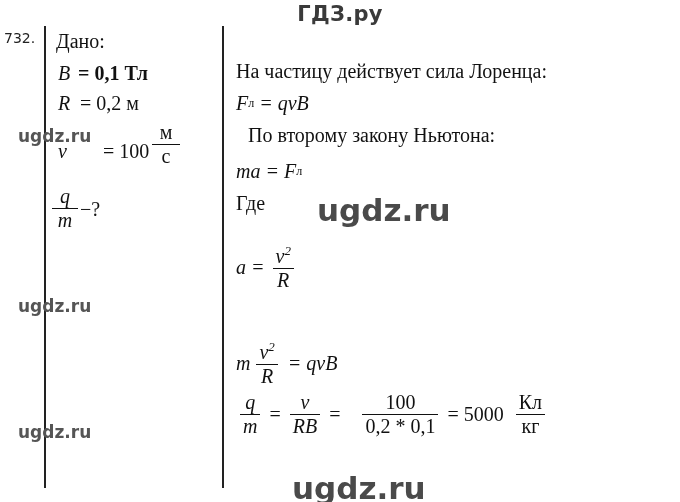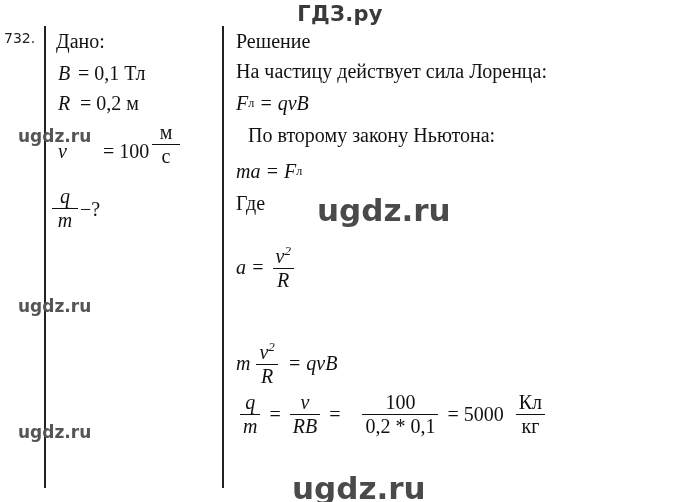--- a/index.html
+++ b/index.html
@@ -137,42 +137,41 @@
   <div class="logo-top">ГДЗ.ру</div>
 
   <div class="ex-num">732.</div>
 
   <div class="vrule vrule-1"></div>
   <div class="vrule vrule-2"></div>
 
   <div class="txt" style="left:56px; top:30px;">Дано:</div>
 
   <div class="math" style="left:58px; top:62px;">B</div>
-  <div class="txt" style="left:78px; top:62px;">= 0,1 Тл</div>
+  <div class="txt" style="left:78px; top:62px;font-weight:bold;">= 0,1 Тл</div>
 
   <div class="math" style="left:58px; top:92px;">R</div>
   <div class="txt" style="left:80px; top:92px;">= 0,2 м</div>
 
   <div class="math" style="left:58px; top:140px;">v</div>
   <div class="txt" style="left:76px; top:140px;margin-left:27px;">= 100</div>
 
   <div class="frac upright" style="left:152px; top:122px; width:28px;">
     <span class="num">м</span>
     <span class="bar"></span>
     <span class="den">с</span>
   </div>
 
   <div class="frac" style="left:52px; top:186px; width:26px;">
     <span class="num">q</span>
     <span class="bar"></span>
     <span class="den">m</span>
   </div>
   <div class="txt" style="left:80px; top:198px;">−?</div>
 
-  <div class="txt" style="left:236px; top:30px;">Решение</div>
 
   <div class="txt" style="left:236px; top:60px;">На частицу действует сила Лоренца:</div>
 
   <div class="inline-row" style="left:236px; top:92px;">
     <span>F</span>
       <sub class="sb">л</sub>
       <span style="margin-left:5px;">= qvB</span>
   </div>
 
   <div class="txt" style="left:248px; top:124px;">По второму закону Ньютона:</div>

